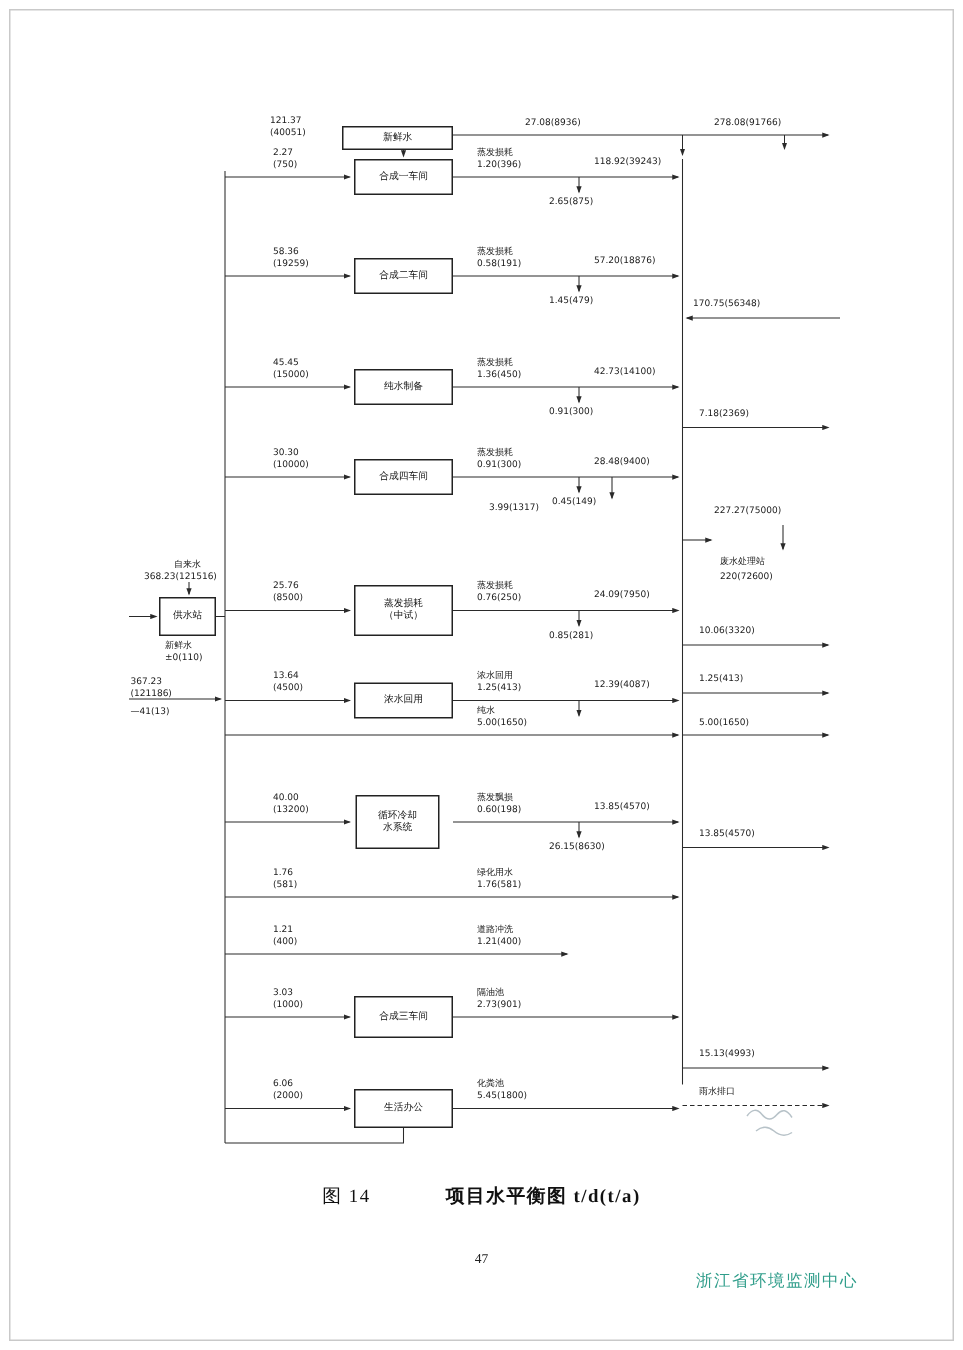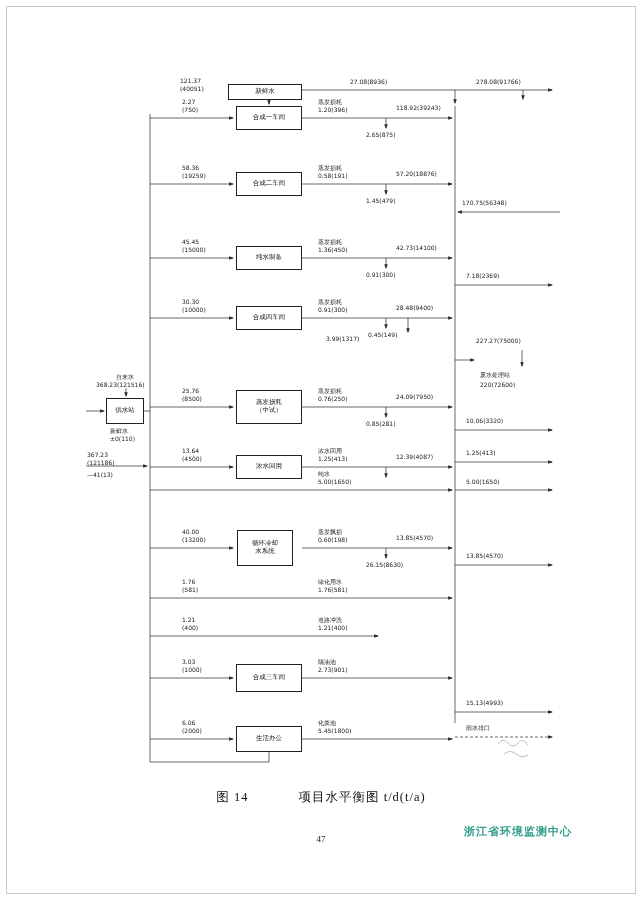--- a/index.html
+++ b/index.html
@@ -9,24 +9,24 @@
   .hdr{position:absolute;top:32px;left:20px;width:602px;text-align:center;
        font-size:9px;font-weight:600;letter-spacing:.5px;color:#2f9d8a;}
   .diagram{position:absolute;left:86px;top:78px;width:480px;height:690px;}
   .diagram svg{position:absolute;left:0;top:0;}
   .lb{position:absolute;font-size:6px;line-height:1.1;color:#1a1a1a;white-space:nowrap;z-index:2;}
   .bx{position:absolute;border:1px solid #222;background:#fff;display:flex;flex-direction:column;
       align-items:center;justify-content:center;font-size:6.5px;line-height:1.2;color:#111;
       text-align:center;z-index:2;box-sizing:border-box;}
   .caption{position:absolute;top:789px;left:0;width:100%;text-align:center;
            font-family:"Liberation Serif",serif;font-size:12.5px;color:#111;letter-spacing:1px;}
-  .caption .ttl{margin-left:46px;}
+  .caption .ttl{margin-left:46px;font-weight:bold;}
   .pageno{position:absolute;top:834px;left:0;width:100%;text-align:center;
           font-family:"Liberation Serif",serif;font-size:9px;color:#222;}
-  .footer{position:absolute;top:824px;right:70px;font-size:11px;font-weight:700;
+  .footer{position:absolute;top:846px;right:70px;font-size:11px;font-weight:400;
           letter-spacing:1px;color:#2f9d8a;}
 </style>
 </head>
 <body>
 
 <div class="page">
   <div class="scan-border"></div>
 
 
   <div class="diagram">

